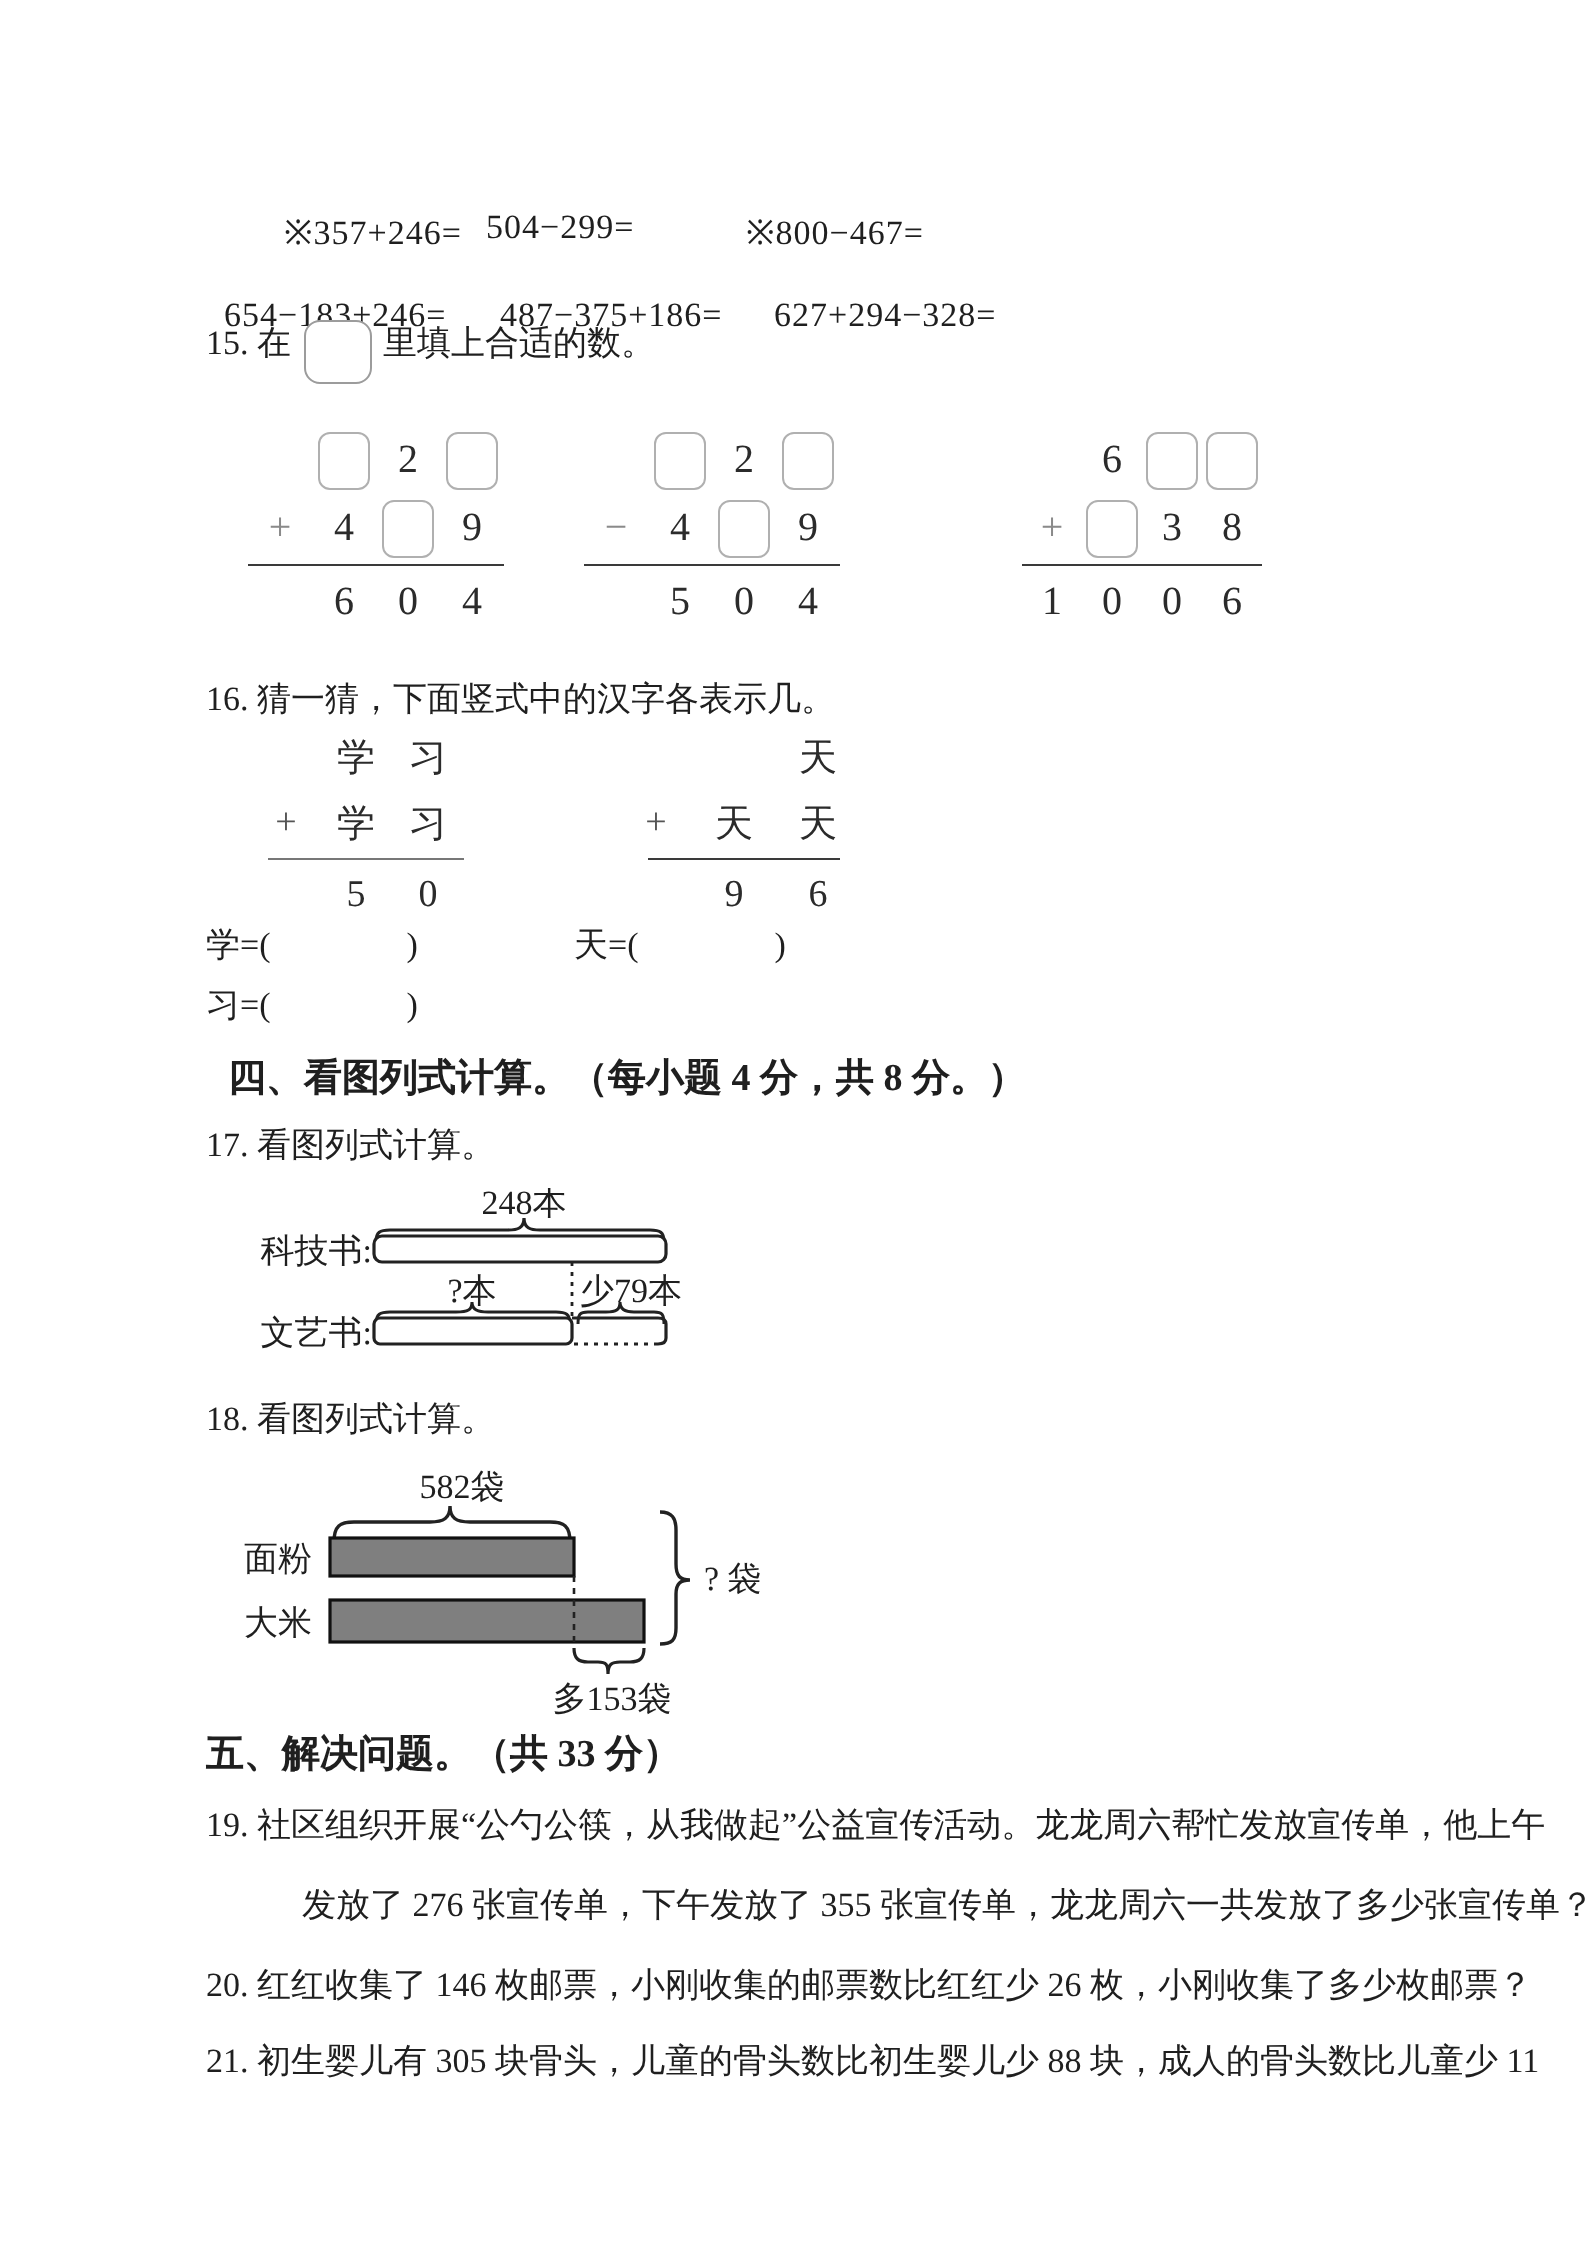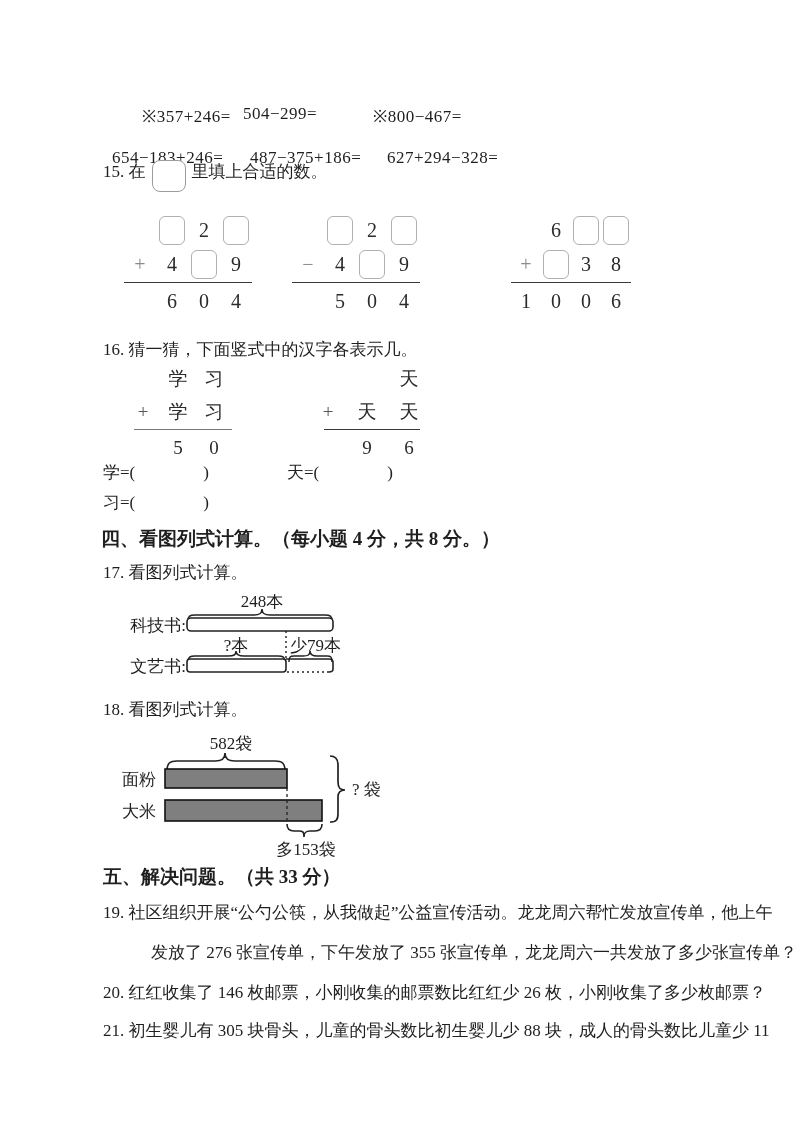--- a/index.html
+++ b/index.html
@@ -175,21 +175,21 @@
       <span class="vp-cell" style="width:36px;"></span>
       <span class="vp-cell" style="width:42px;">9</span>
       <span class="vp-cell" style="width:42px;">6</span>
     </div>
   </div>
 
   <div class="abs ansline" style="top:461px;left:103px;">学=(　　　　)</div>
   <div class="abs ansline" style="top:461px;left:287px;">天=(　　　　)</div>
   <div class="abs ansline" style="top:491px;left:103px;">习=(　　　　)</div>
 
-  <div class="abs heading" style="top:526px;left:101px;">四、看图列式计算。（每小题 4 分，共 8 分。）</div>
+  <div class="abs heading" style="top:526px;left:114px;">四、看图列式计算。（每小题 4 分，共 8 分。）</div>
   <div class="abs bodytext" style="top:561px;left:103px;">17. 看图列式计算。</div>
 
   <svg class="abs" style="left:100px;top:594px;" width="280" height="92" viewBox="0 0 280 92">
     <text x="162" y="13" font-size="17" text-anchor="middle">248本</text>
     <path d="M88,27 C88,22 90,21 95,21 L154,21 C159,21 162,20 162,15 C162,20 165,21 170,21 L225,21 C230,21 232,22 232,27" fill="none" stroke="#222" stroke-width="1.6"></path>
     <text x="86" y="37" font-size="17" text-anchor="end">科技书:</text>
     <rect x="87" y="24" width="146" height="13" rx="4" fill="#ffffff" stroke="#222" stroke-width="1.6"></rect>
     <line x1="186" y1="37" x2="186" y2="64" stroke="#222" stroke-width="1.4" stroke-dasharray="2,3"></line>
     <text x="136" y="57" font-size="17" text-anchor="middle">?本</text>
     <text x="190" y="57" font-size="17" text-anchor="start">少79本</text>

